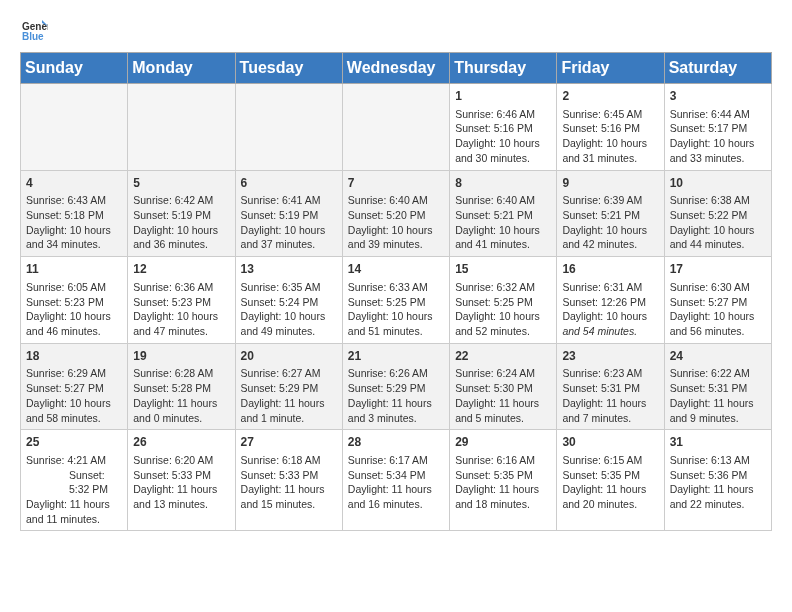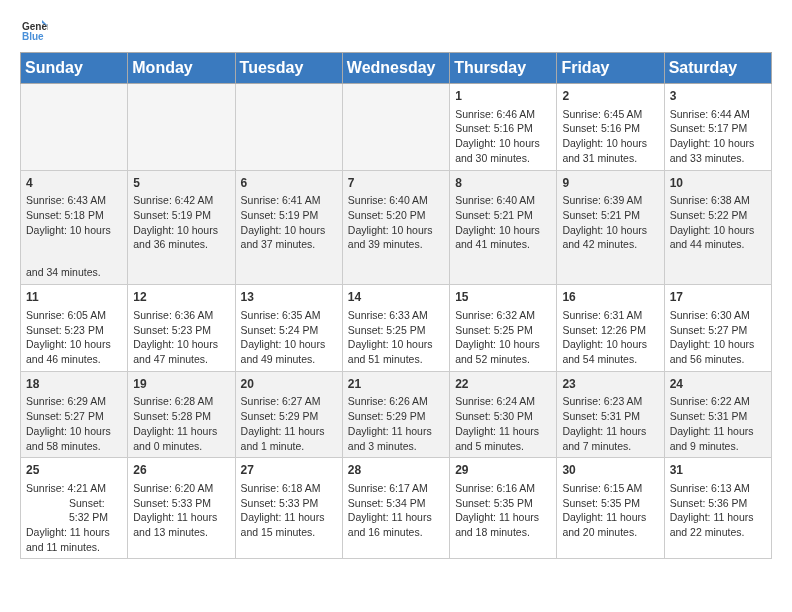--- a/index.html
+++ b/index.html
@@ -136,21 +136,21 @@
           <span style="display: block;">Daylight: 10 hours</span>
           <span style="display: block;">and 33 minutes.</span>
         </td>
       </tr>
       <tr class="row-shaded">
         <td>
           <span class="day-number">4</span>
           <span style="display: block;">Sunrise: 6:43 AM</span>
           <span style="display: block;">Sunset: 5:18 PM</span>
           <span style="display: block;">Daylight: 10 hours</span>
-          <span style="display: block; margin-top: 28px;">and 34 minutes.</span>
+          <span style="display: block;">and 34 minutes.</span>
         </td>
         <td>
           <span class="day-number">5</span>
           <span style="display: block;">Sunrise: 6:42 AM</span>
           <span style="display: block;">Sunset: 5:19 PM</span>
           <span style="display: block;">Daylight: 10 hours</span>
           <span style="display: block;">and 36 minutes.</span>
         </td>
         <td>
           <span class="day-number">6</span>
@@ -222,21 +222,21 @@
           <span style="display: block;">Sunrise: 6:32 AM</span>
           <span style="display: block;">Sunset: 5:25 PM</span>
           <span style="display: block;">Daylight: 10 hours</span>
           <span style="display: block;">and 52 minutes.</span>
         </td>
         <td>
           <span class="day-number">16</span>
           <span style="display: block;">Sunrise: 6:31 AM</span>
           <span style="display: block;">Sunset: 12:26 PM</span>
           <span style="display: block;">Daylight: 10 hours</span>
-          <span style="display: block;">and 54 minutes.</span>
+          <span style="display: block; font-style: italic;">and 54 minutes.</span>
         </td>
         <td>
           <span class="day-number">17</span>
           <span style="display: block;">Sunrise: 6:30 AM</span>
           <span style="display: block;">Sunset: 5:27 PM</span>
           <span style="display: block;">Daylight: 10 hours</span>
           <span style="display: block;">and 56 minutes.</span>
         </td>
       </tr>
       <tr class="row-shaded">

